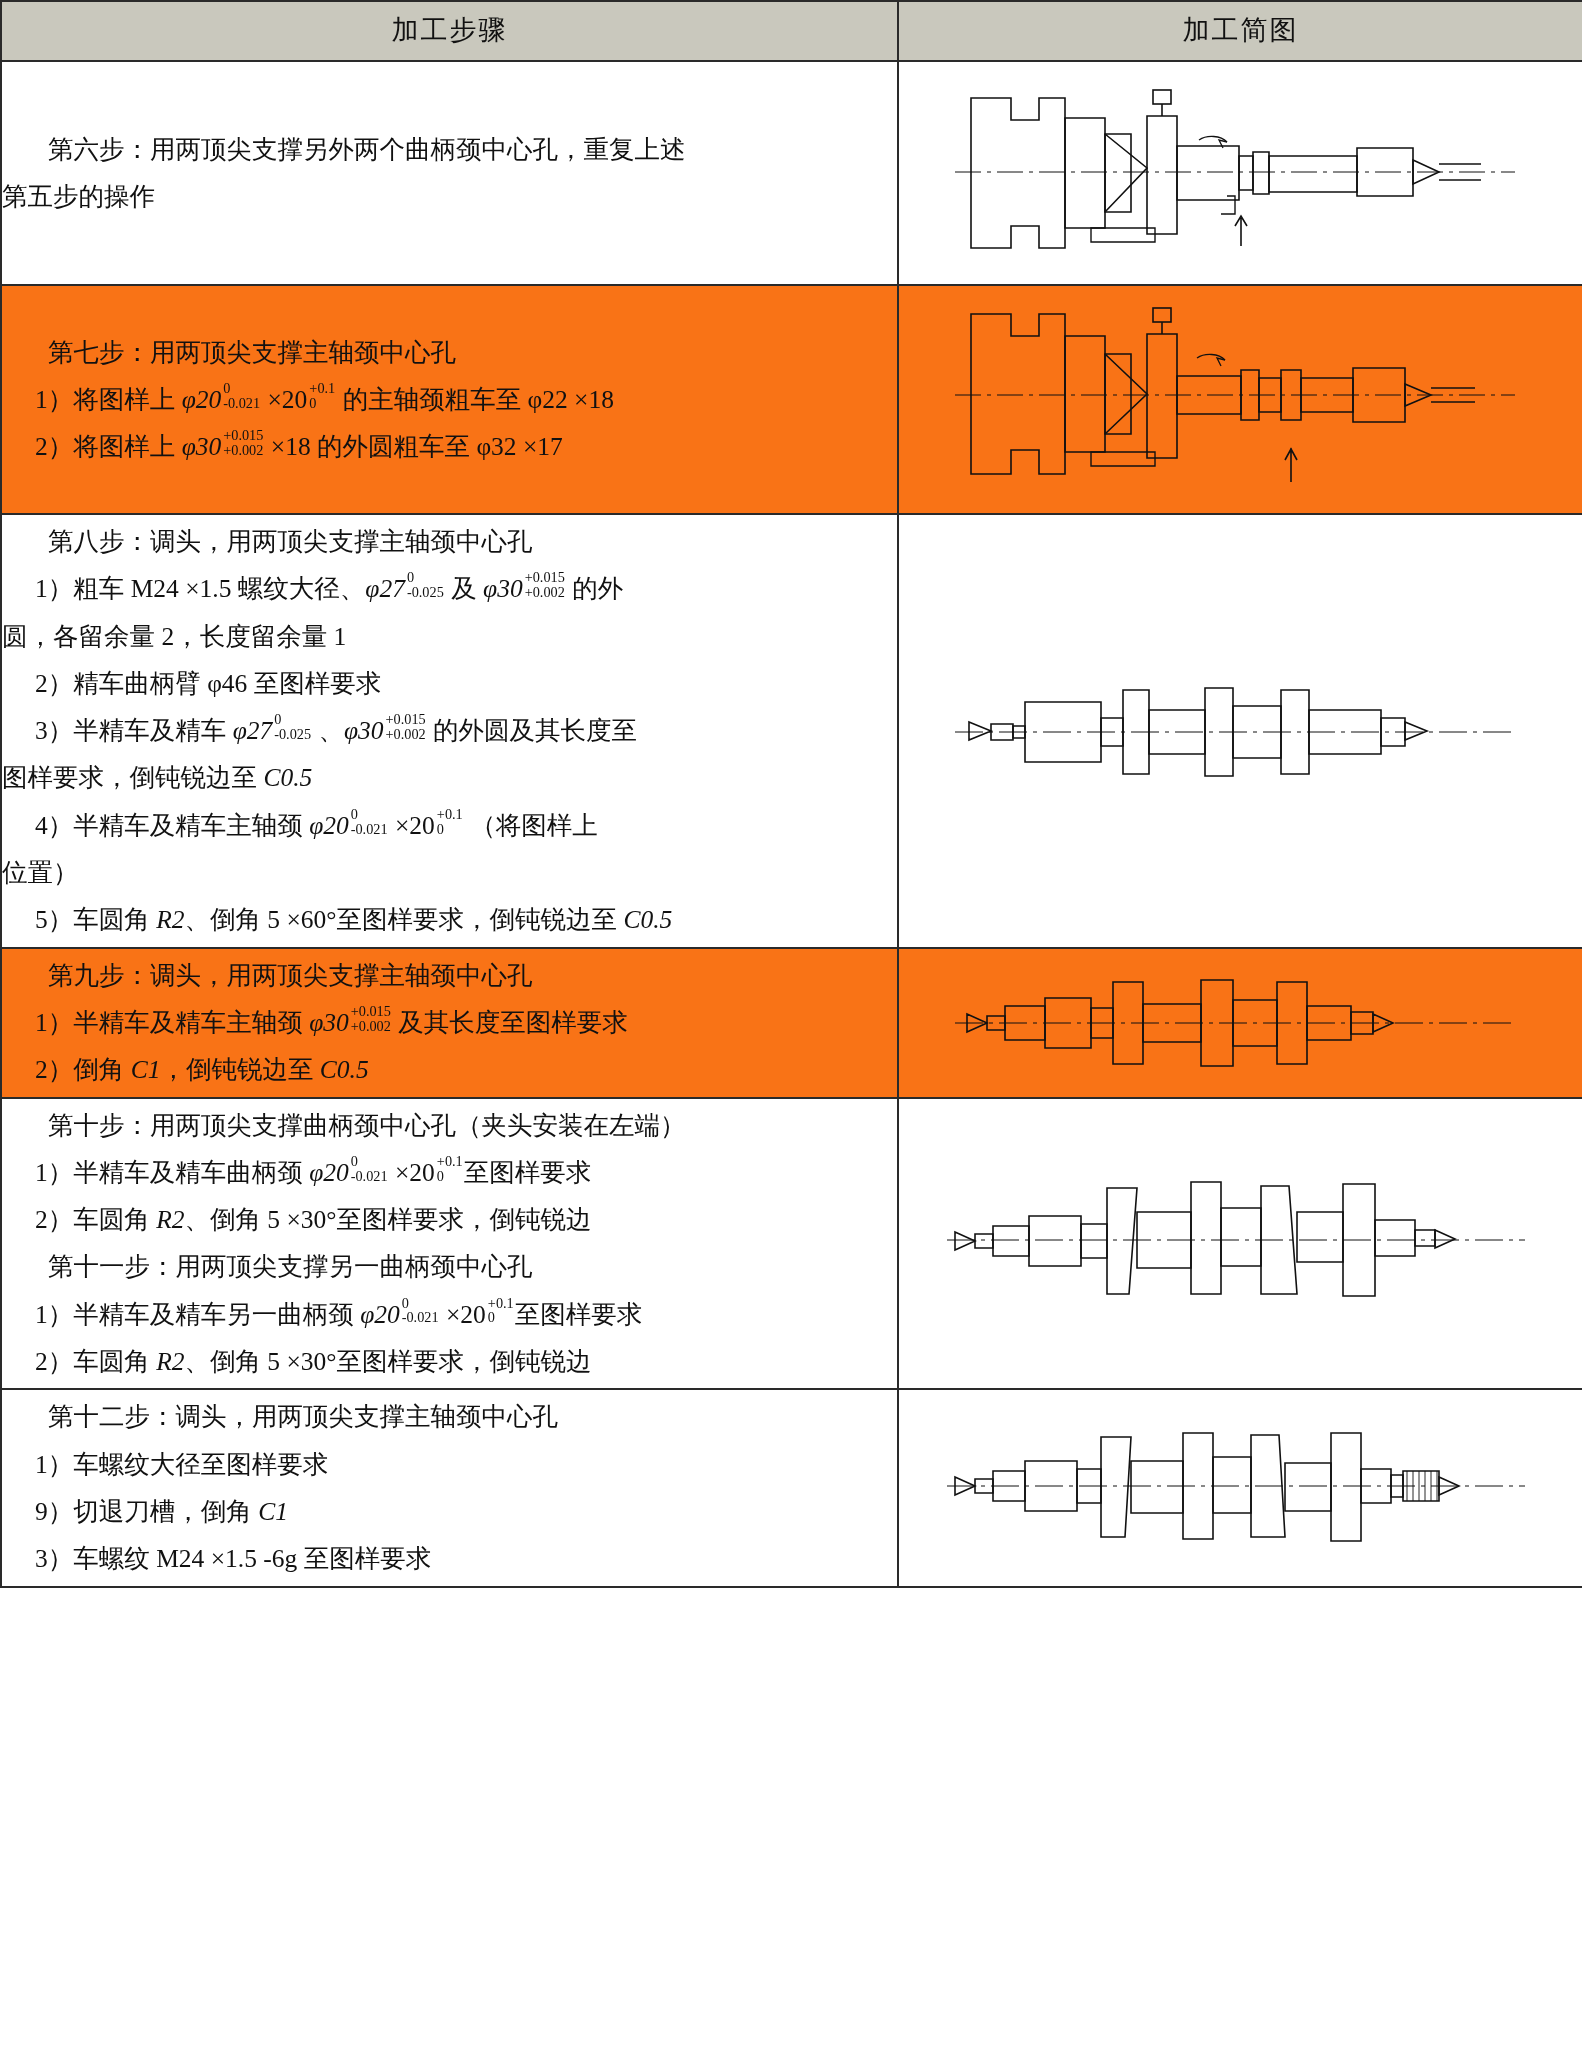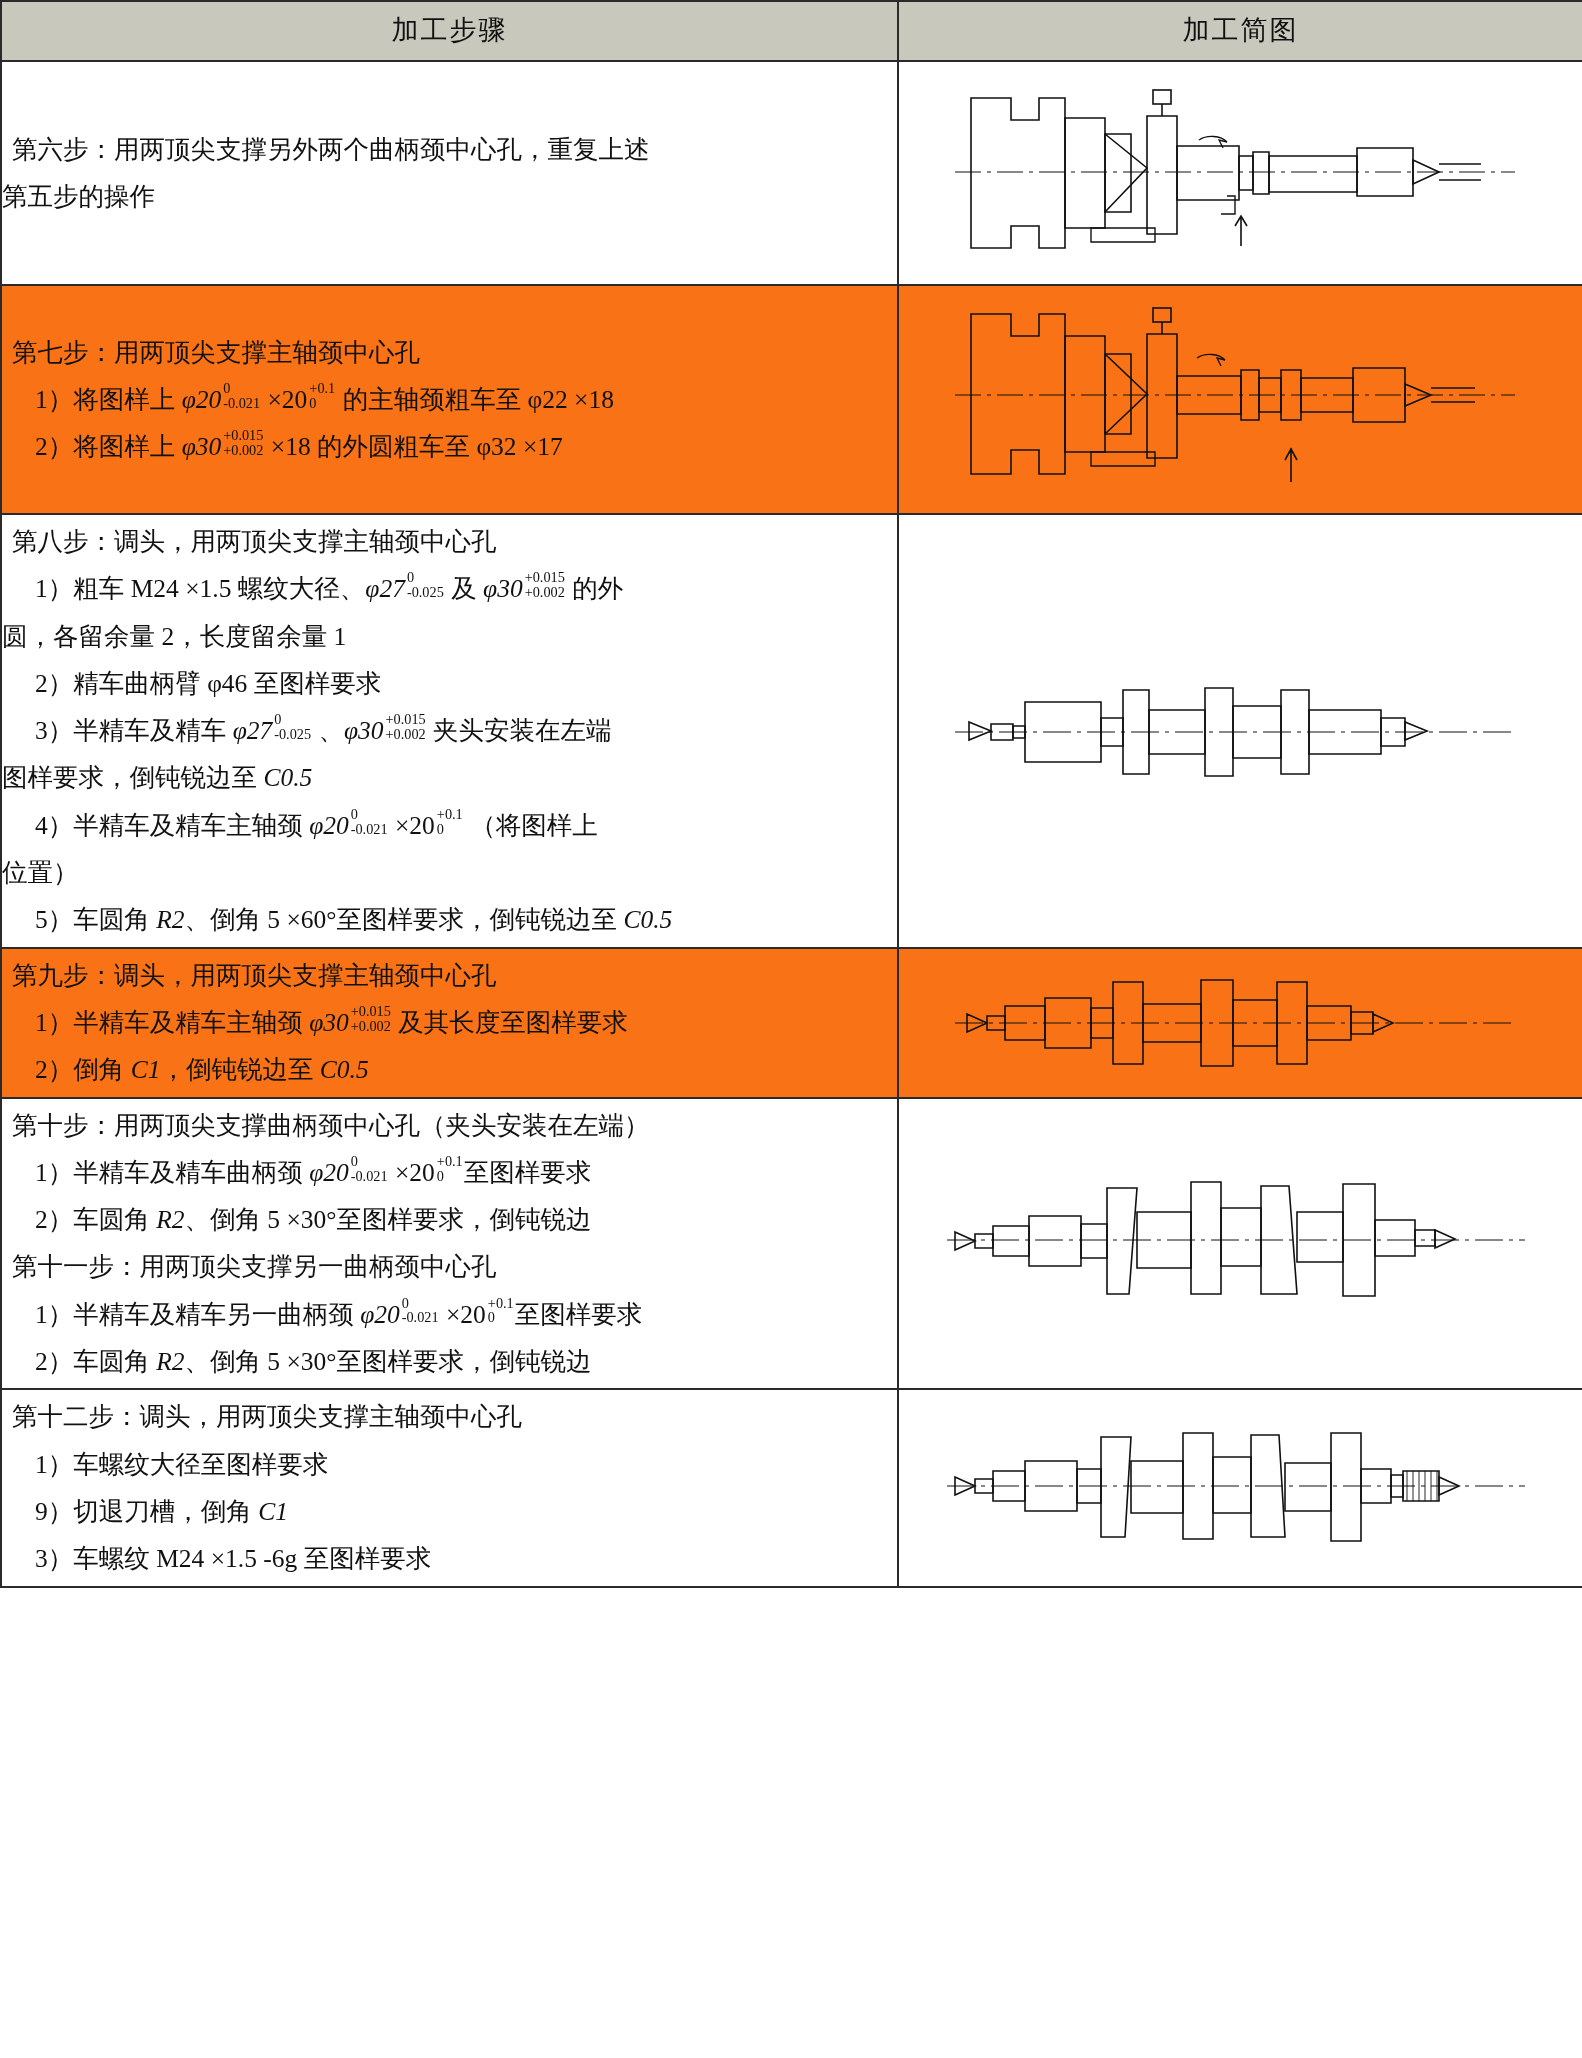--- a/index.html
+++ b/index.html
@@ -43,21 +43,21 @@
     vertical-align: middle;
     padding: 18px 26px 22px 26px;
     font-size: 25.5px;
     line-height: 1.62;
   }
   tr.shaded td { background: #f97316; }
   tr.plain td { background: #ffffff; }
 
   .ln { margin: 6px 0; text-indent: 0; }
   .ln.hang { padding-left: 33px; }
-  .ln.first { text-indent: 10px; }
+  .ln.first { text-indent: 10px; padding-left: 36px; }
   .it { font-style: italic; }
 
   
   .tol {
     display: inline-block;
     vertical-align: -0.05em;
     font-size: 0.56em;
     line-height: 1.04;
     text-align: left;
     margin: 0 1px 0 2px;
@@ -177,21 +177,21 @@
 
     <tr class="plain">
       <td class="steps">
         <div class="ln first">第八步：调头，用两顶尖支撑主轴颈中心孔</div>
         <div class="ln hang">
           <span>1）粗车 M24 ×1.5 螺纹大径、</span><span class="it">φ27</span><span class="tol"><i class="up">0</i><i class="lo">-0.025</i></span><span> 及 </span><span class="it">φ30</span><span class="tol"><i class="up">+0.015</i><i class="lo">+0.002</i></span><span> 的外</span>
         </div>
         <div class="ln">圆，各留余量 2，长度留余量 1</div>
         <div class="ln hang">2）精车曲柄臂 φ46 至图样要求</div>
         <div class="ln hang">
-          <span>3）半精车及精车 </span><span class="it">φ27</span><span class="tol"><i class="up">0</i><i class="lo">-0.025</i></span><span> 、</span><span class="it">φ30</span><span class="tol"><i class="up">+0.015</i><i class="lo">+0.002</i></span><span> 夹头安装在左端</span>
+          <span>3）半精车及精车 </span><span class="it">φ27</span><span class="tol"><i class="up">0</i><i class="lo">-0.025</i></span><span> 、</span><span class="it">φ30</span><span class="tol"><i class="up">+0.015</i><i class="lo">+0.002</i></span><span> 的外圆及其长度至</span>
         </div>
         <div class="ln">
           <span>图样要求，倒钝锐边至 </span><span class="it">C0.5</span>
         </div>
         <div class="ln hang">
           <span>4）半精车及精车主轴颈 </span><span class="it">φ20</span><span class="tol"><i class="up">0</i><i class="lo">-0.021</i></span><span> ×20</span><span class="tol"><i class="up">+0.1</i><i class="lo">0</i></span><span> （将图样上</span>
         </div>
         <div class="ln">位置）</div>
         <div class="ln hang">
           <span>5）车圆角 </span><span class="it">R2</span><span>、倒角 5 ×60°至图样要求，倒钝锐边至 </span><span class="it">C0.5</span>

